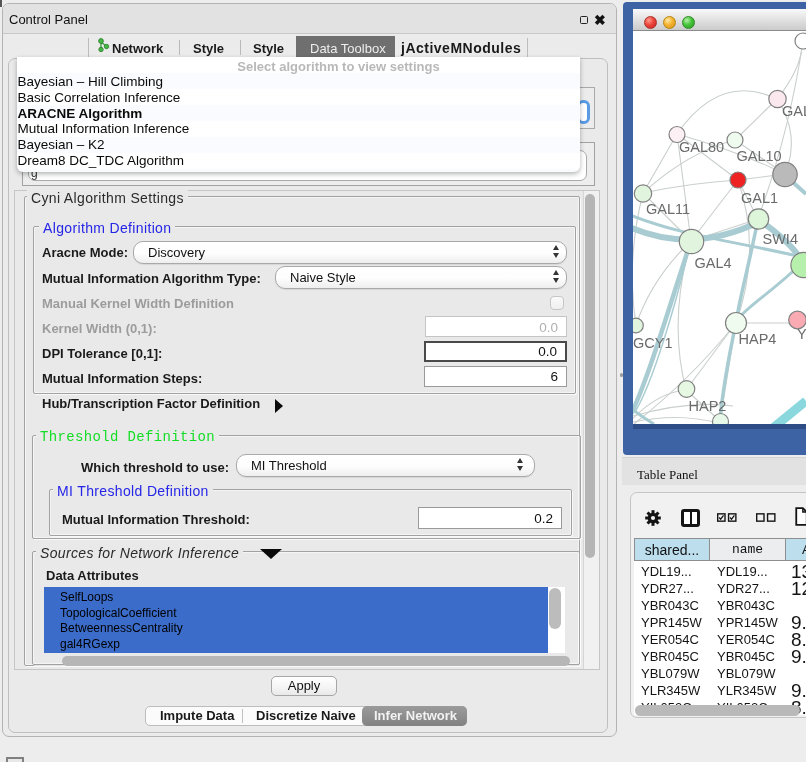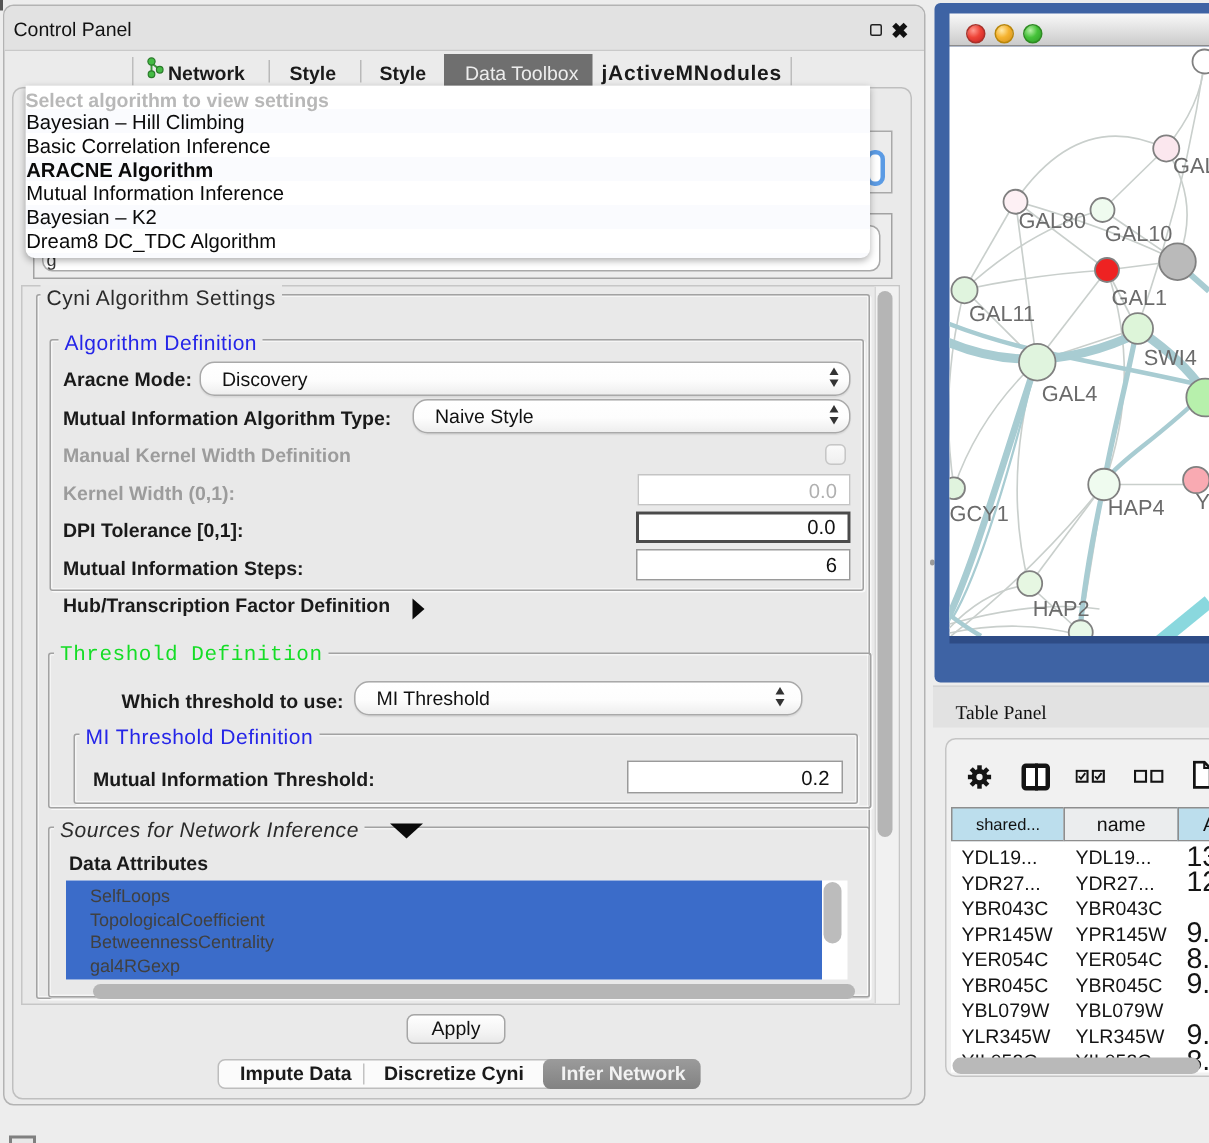--- a/index.html
+++ b/index.html
@@ -105,39 +105,39 @@
 <div class="gt" style="left:53px;top:483px;color:#2525e8;">MI Threshold Definition</div>
 <div class="lbl" style="left:62px;top:512px;">Mutual Information Threshold:</div>
 <div class="fld" style="left:418px;top:507px;width:144px;height:22px;border:1px solid #9a9a9a;color:#111;line-height:21px;padding-right:8px;box-sizing:border-box;">0.2</div>
 
 <div class="grp" style="left:32px;top:551px;width:546px;height:112px;"></div>
 <div class="gt" style="left:36px;top:545px;color:#2b2b2b;font-style:italic;">Sources for Network Inference</div>
 <div class="a" style="left:260px;top:549px;width:0;height:0;border-left:11px solid transparent;border-right:11px solid transparent;border-top:10px solid #0a0a0a;"></div>
 <div class="lbl" style="left:46px;top:568px;">Data Attributes</div>
 <div class="a" style="left:44px;top:587px;width:521px;height:66px;background:#fff;"></div>
 <div class="a" style="left:44px;top:587px;width:504px;height:66px;background:#3b6cc9;"></div>
-<div class="a" style="left:60px;top:590px;font-size:12px;color:#404040;line-height:15.6px;white-space:pre;">SelfLoops
+<div class="a" style="left:60px;top:590px;font-size:12px;color:#000000;line-height:15.6px;white-space:pre;">SelfLoops
 TopologicalCoefficient
 BetweennessCentrality
 gal4RGexp</div>
 <div class="a" style="left:549px;top:588px;width:12px;height:41px;background:#bcbcbc;border-radius:6px;"></div>
 
 <div class="a" style="left:62px;top:656px;width:508px;height:10px;background:#b6b6b6;border-radius:5px;"></div>
 
 <div class="a" style="left:271px;top:676px;width:66px;height:20px;border:1px solid #a6a6a6;border-radius:5px;background:linear-gradient(#ffffff,#f4f4f4 60%,#e9e9e9);box-sizing:border-box;text-align:center;font-size:13px;color:#111;line-height:18px;">Apply</div>
 
 <div class="a" style="left:145px;top:706px;width:322px;height:20px;border:1px solid #bdbdbd;border-radius:5px;background:#fbfbfb;box-sizing:border-box;"></div>
 <div class="a" style="left:242px;top:709px;width:1px;height:14px;background:#c2c2c2;"></div>
 <div class="lbl" style="left:160px;top:708px;">Impute Data</div>
-<div class="lbl" style="left:256px;top:708px;">Discretize Cyni</div>
+<div class="lbl" style="left:256px;top:708px;">Discretize Naive</div>
 <div class="a" style="left:362px;top:706px;width:105px;height:20px;border-radius:5px;background:linear-gradient(#9b9b9b,#828282);"></div>
 <div class="lbl" style="left:374px;top:708px;color:#f2f2f2;">Infer Network</div>
 
 <div class="a" style="left:17px;top:57px;width:563px;height:115px;background:#fff;border-radius:0 0 6px 6px;box-shadow:0 2px 5px rgba(0,0,0,0.3);background-image:repeating-linear-gradient(180deg,#ffffff 0px,#ffffff 16px,#fafbfe 16px,#fafbfe 32px);"></div>
-<div class="a" style="left:17px;top:59px;width:563px;font-size:13px;font-weight:bold;color:#b8b8b8;">Select algorithm to view settings</div>
+<div class="a" style="left:17px;top:59px;width:563px;text-align:center;font-size:13px;font-weight:bold;color:#b8b8b8;padding-left:40px;">Select algorithm to view settings</div>
 <div class="a" style="left:17.5px;top:74px;font-size:13.5px;color:#0a0a0a;line-height:15.8px;white-space:pre;">Bayesian – Hill Climbing
 Basic Correlation Inference
 <b>ARACNE Algorithm</b>
 Mutual Information Inference
 Bayesian – K2
 Dream8 DC_TDC Algorithm</div>
 
 <div class="a" style="left:6px;top:757px;width:18px;height:12px;border:2px solid #808080;background:#e8e8e8;box-sizing:border-box;"></div>
 
 <div class="a" style="left:620px;top:373px;width:3px;height:4px;background:#9a9a9a;border-radius:2px;"></div>
@@ -256,22 +256,22 @@
 </svg>
 <svg class="a" style="left:756px;top:513px;" width="20" height="9" viewBox="0 0 23 10">
 <rect x="0.8" y="0.8" width="8.4" height="8.4" fill="none" stroke="#141414" stroke-width="1.6"></rect>
 <rect x="13.3" y="0.8" width="8.4" height="8.4" fill="none" stroke="#141414" stroke-width="1.6"></rect>
 </svg>
 <svg class="a" style="left:795px;top:507px;" width="13" height="19" viewBox="0 0 14 21">
 <path d="M1.2,1.2 L8.5,1.2 L12.8,5.5 L12.8,19.8 L1.2,19.8 Z" fill="#fff" stroke="#141414" stroke-width="2"></path>
 <path d="M8.5,1.2 L8.5,5.5 L12.8,5.5" fill="none" stroke="#141414" stroke-width="1.6"></path>
 </svg>
 
-<div class="a" style="left:634px;top:538px;width:76px;height:23px;background:#bcdeed;border:1px solid #8e8e8e;box-sizing:border-box;text-align:center;font-size:11px;color:#111;line-height:22px;">shared...</div>
-<div class="a" style="left:709px;top:538px;width:77px;height:23px;background:#ebedee;border:1px solid #8e8e8e;box-sizing:border-box;text-align:center;font-size:13px;color:#111;line-height:22px;">name</div>
+<div class="a" style="left:634px;top:538px;width:76px;height:23px;background:#bcdeed;border:1px solid #8e8e8e;box-sizing:border-box;text-align:center;font-size:14px;color:#111;line-height:22px;">shared...</div>
+<div class="a" style="left:709px;top:538px;width:77px;height:23px;background:#ebedee;border:1px solid #8e8e8e;box-sizing:border-box;text-align:center;font-size:13px;color:#111;line-height:22px;font-family:Liberation Mono, monospace;">name</div>
 <div class="a" style="left:785px;top:538px;width:25px;height:23px;background:#bcdeed;border:1px solid #8e8e8e;box-sizing:border-box;font-size:13px;color:#111;line-height:22px;padding-left:16px;">A</div>
 
 <div class="a" style="left:634px;top:561px;width:176px;height:154px;background:#fff;"></div>
 <div class="a" style="left:641px;top:563px;font-size:13px;color:#141414;line-height:17px;white-space:pre;">YDL19...
 YDR27...
 YBR043C
 YPR145W
 YER054C
 YBR045C
 YBL079W

